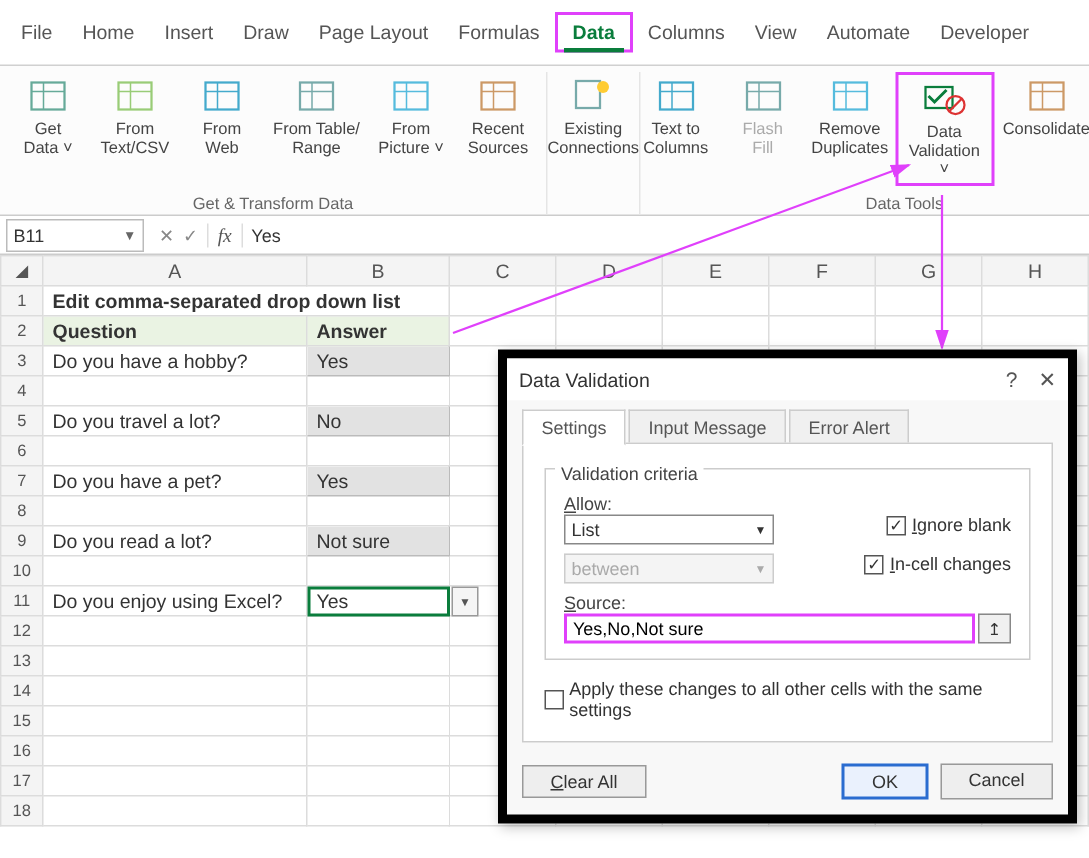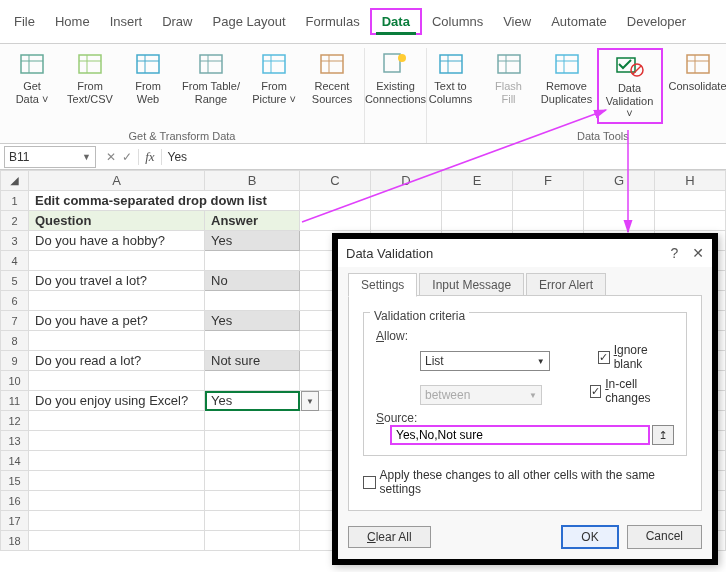--- a/index.html
+++ b/index.html
@@ -43,30 +43,30 @@
   
   .dialog { position:absolute; left:332px; top:233px; width:386px; border:6px solid #000000; background:#f8f8f8; box-shadow:2px 2px 8px rgba(0,0,0,.25); z-index:20; }
   .dlg-title { display:flex; align-items:center; justify-content:space-between; padding:6px 8px; font-size:13px; background:#fff; }
   .dlg-title .rt { display:flex; gap:14px; font-size:14px; color:#555; }
   .dlg-tabs { display:flex; padding:6px 10px 0 10px; gap:2px; background:#f8f8f8; }
   .dlg-tab { padding:4px 12px; font-size:12px; border:1px solid #ccc; border-bottom:none; background:#f0f0f0; color:#555; }
   .dlg-tab.active { background:#fff; border-bottom:1px solid #fff; position:relative; z-index:2; }
   .dlg-body { border:1px solid #ccc; margin:0 10px 8px 10px; background:#fff; padding:10px 14px 14px 14px; font-size:12px; position:relative; }
   .fieldset-label { position:relative; top:-18px; left:-6px; background:#fff; padding:0 4px; color:#444; display:inline-block; }
   .dlg-body.inner { margin-top:-2px; }
-  .row { display:flex; align-items:flex-end; gap:24px; margin-bottom:6px;margin-left:44px; }
+  .row { display:flex; align-items:flex-start; gap:24px; margin-bottom:6px; }
   .lbl { color:#444; }
   .lbl.dis { color:#aaa; }
   .combo { display:flex; align-items:center; justify-content:space-between; border:1px solid #888; height:20px; background:#fff; padding:0 4px; font-size:12px; }
   .combo.dis { color:#aaa; border-color:#ccc; background:#f4f4f4; }
   .combo .ar { font-size:8px; }
   .chk { display:flex; align-items:center; gap:4px; font-size:12px; }
   .chk .box { width:13px; height:13px; border:1px solid #555; display:flex; align-items:center; justify-content:center; font-size:11px; }
   .chk.unchk .box { }
-  .src-wrap { display:flex; align-items:center; gap:2px;margin-left:14px; }
+  .src-wrap { display:flex; align-items:center; gap:2px; }
   .src-input { flex:1; height:20px; border:2px solid #e040fb; padding:0 4px; font-size:12px; }
   .pick-btn { width:22px; height:20px; border:1px solid #888; background:#f0f0f0; display:flex; align-items:center; justify-content:center; font-size:11px; }
   .dlg-buttons { display:flex; justify-content:space-between; align-items:center; padding:6px 10px 10px 10px; }
   .btn { border:1px solid #999; padding:3px 18px; font-size:12px; background:#eee; }
   .btn.default { border:2px solid #2a6cd0; background:#eaf1fd; }
   .underline-first::first-letter { text-decoration: underline; }
   
   svg.arrows { position:absolute; left:0; top:0; pointer-events:none; z-index:15; }
 </style>
 </head>

